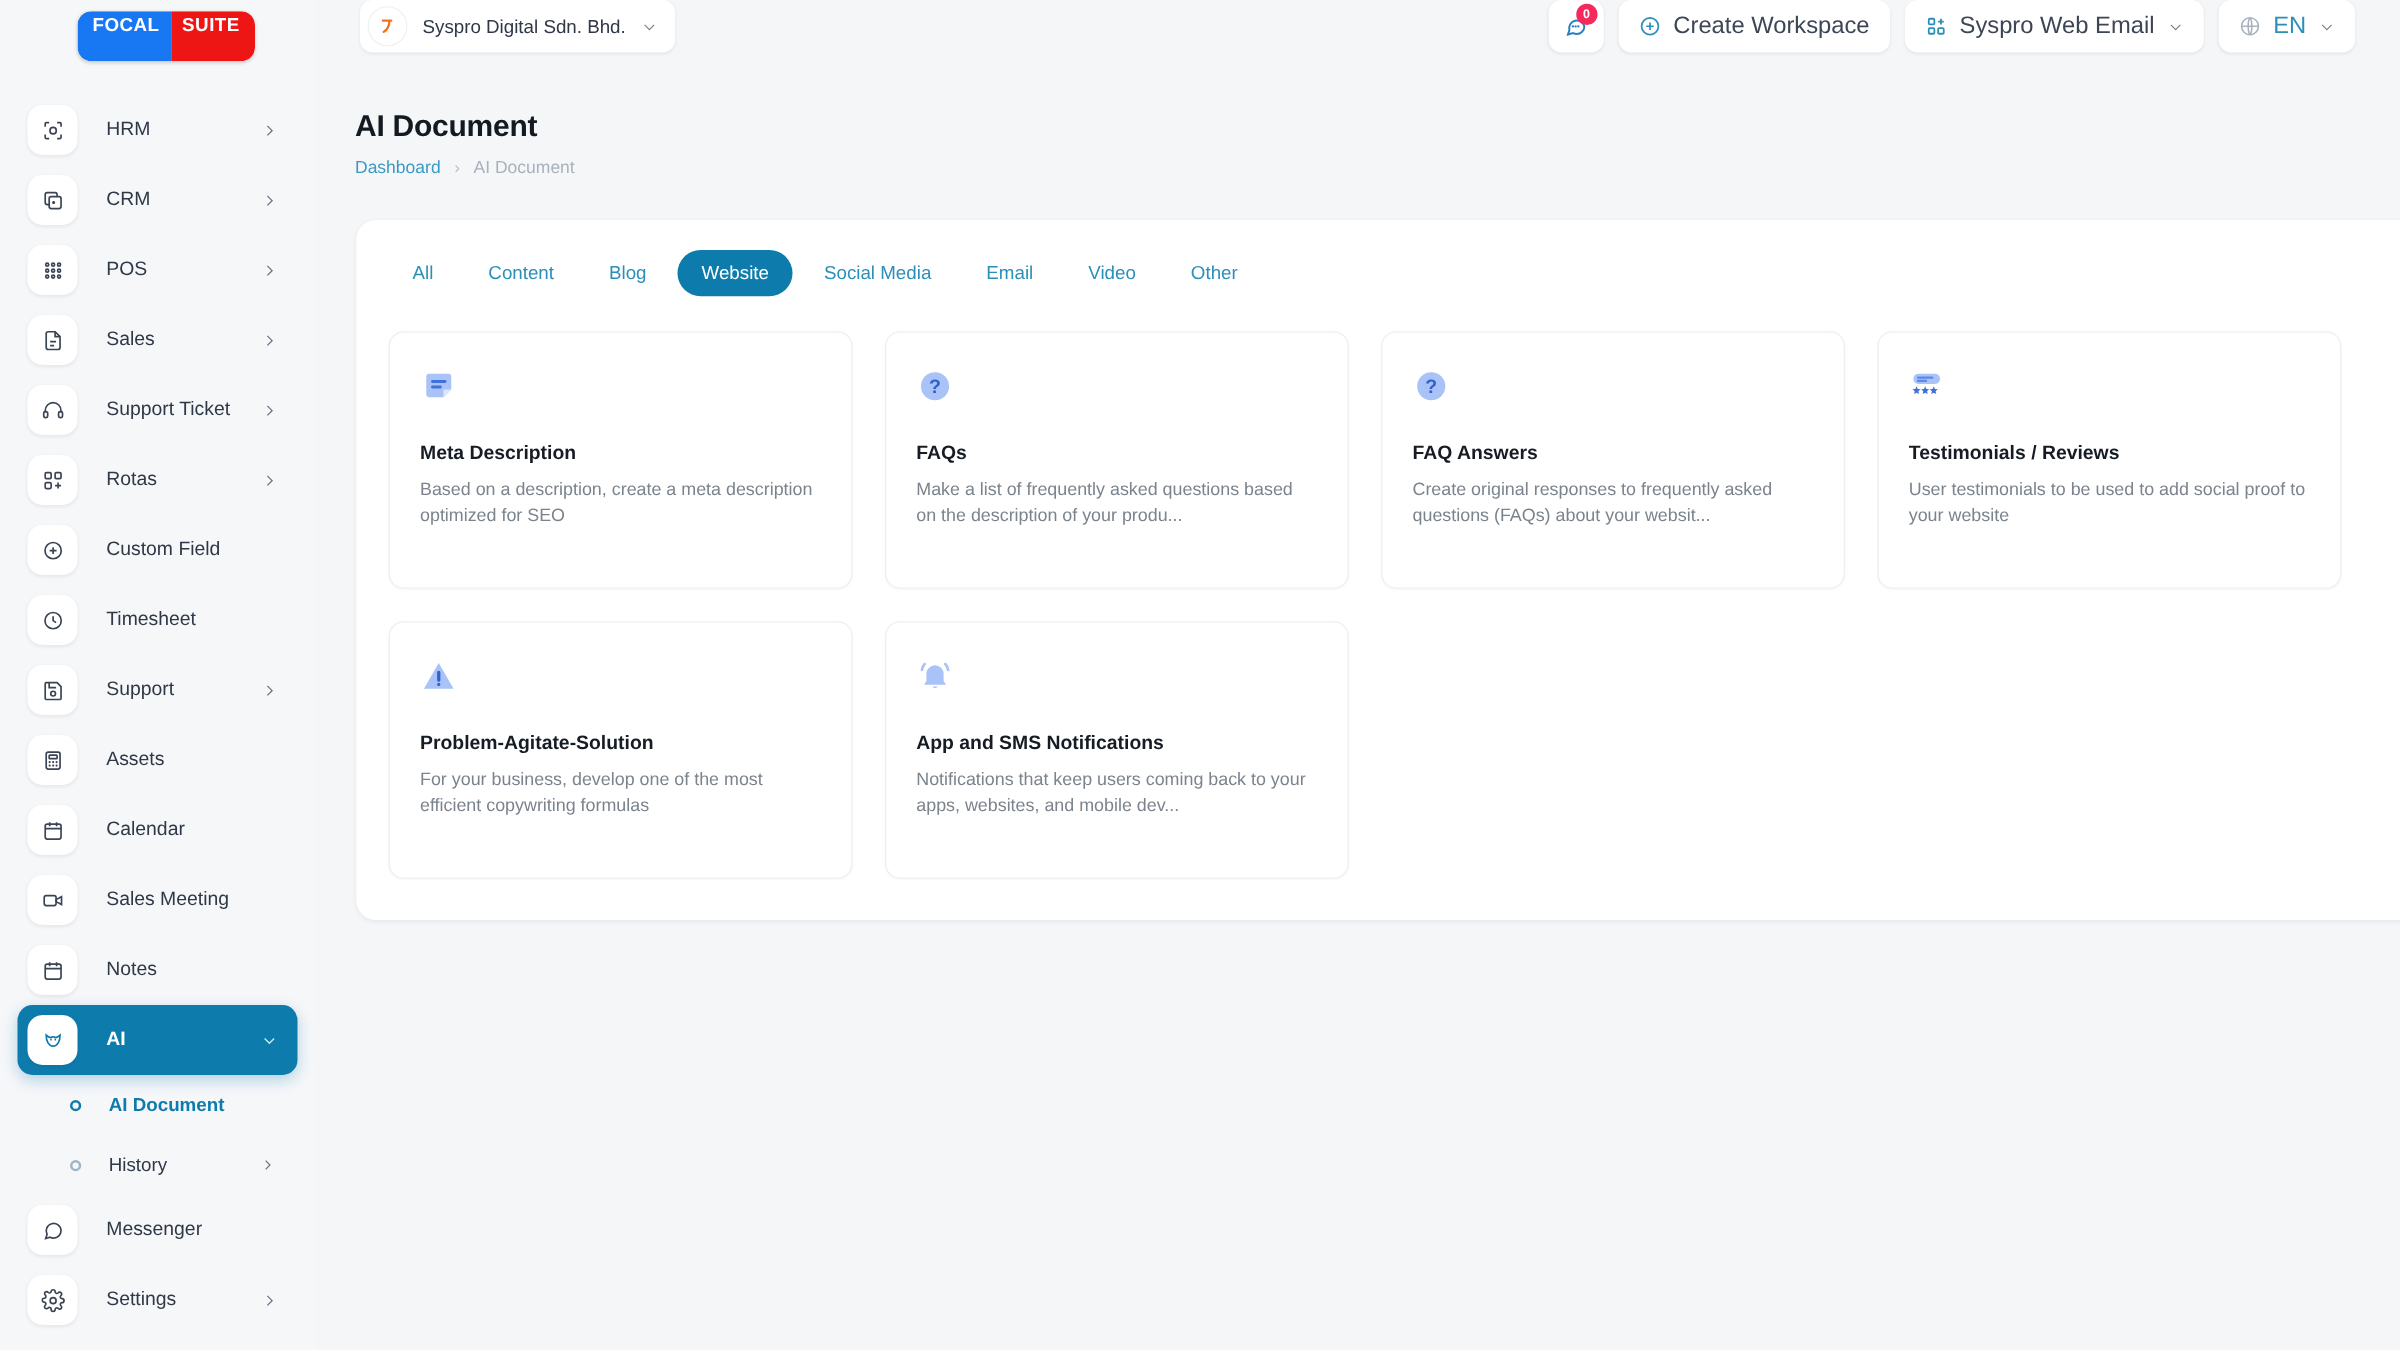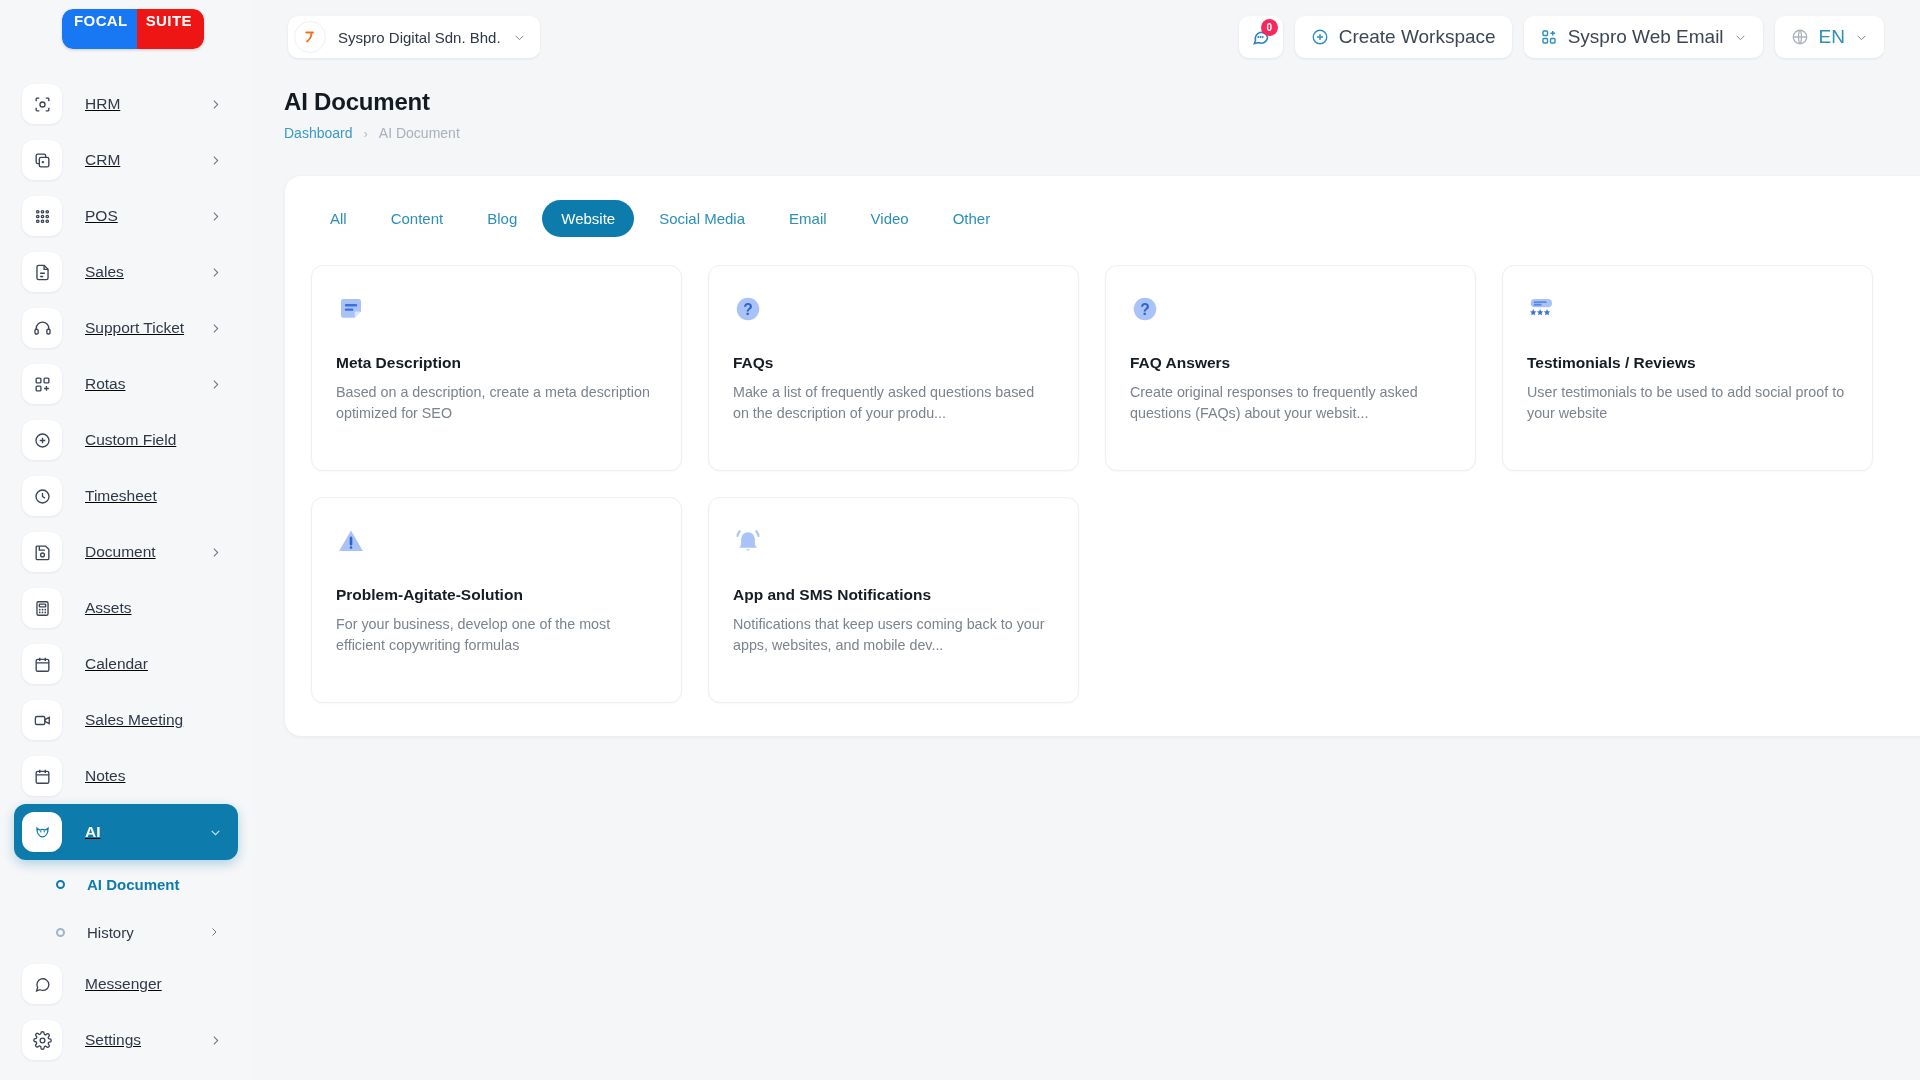--- a/index.html
+++ b/index.html
@@ -28,21 +28,21 @@
     justify-content: flex-end;
   }
   .logo .a { background:#1877f2; color:#fff; padding: 3px 9px 4px 12px; border-radius: 11px 0 0 11px;}
   .logo .b { background:#ee1515; color:#fff; padding: 3px 12px 20px 9px; border-radius: 0 11px 11px 0;}
 
   .nav { margin-top: 18px; }
   .nav-item {
     position: relative;
     height: 56px; display: flex; align-items: center;
     margin: 0 14px 0 14px; padding-left: 8px;
-    border-radius: 12px; cursor: pointer; text-decoration: underline;
+    border-radius: 12px; cursor: pointer;
   }
   .nav-ico {
     width: 40px; height: 40px; flex: 0 0 40px;
     background: #ffffff; border-radius: 12px;
     display: flex; align-items: center; justify-content: center;
     box-shadow: 0 1px 3px rgba(16,30,54,.07);
   }
   .nav-ico svg { width: 19px; height: 19px; stroke: #3b4454; fill: none; stroke-width: 1.7; }
   .nav-label {
     margin-left: 23px; font-size: 15.5px; color: #2f3846; font-weight: 500;
@@ -64,21 +64,21 @@
     border: 2px solid #9fb6c6; flex: 0 0 9px; }
   .sub-dot.cur { border-color:#0d7cad; }
   .sub-label { margin-left: 22px; font-size: 15px; color:#2f3846; font-weight:500; }
   .sub-item.current .sub-label { color:#0d7cad; font-weight: 700; }
   .sub-caret { position:absolute; right: 18px; display:flex;}
   .sub-caret svg { width: 12px; height: 12px; stroke:#6d7685; stroke-width:2; fill:none;}
 
   
   #topbar {
     position: absolute; left: 252px; top: 0; width: 1668px; height: 58px;
-    display: flex; align-items: flex-end;
+    display: flex; align-items: flex-start;
   }
   .ws-pill {
     display:flex; align-items:center; gap: 12px;
     background:#fff; border-radius: 10px; height: 42px;
     padding: 0 14px 0 6px; margin-left: 36px;
     box-shadow: 0 1px 3px rgba(16,30,54,.08);
     cursor:pointer;
   }
   .ws-avatar {
     width: 32px; height: 32px; border-radius: 50%;
@@ -281,21 +281,21 @@
     </div>
 
     <div class="nav-item">
       <span class="nav-ico">
           <svg viewBox="0 0 24 24">
             <path d="M5 4h11l4 4v12a1 1 0 01-1 1H5a1 1 0 01-1-1V5a1 1 0 011-1z"></path>
             <path d="M8 4v5h7"></path>
             <circle cx="12" cy="15" r="2.4"></circle>
           </svg>
         </span>
-      <span class="nav-label">Document</span>
+      <span class="nav-label">Support</span>
       <span class="nav-caret">
           <svg viewBox="0 0 24 24">
             <path d="M9 5l7 7-7 7"></path>
           </svg>
         </span>
     </div>
 
     <div class="nav-item">
       <span class="nav-ico">
           <svg viewBox="0 0 24 24">

